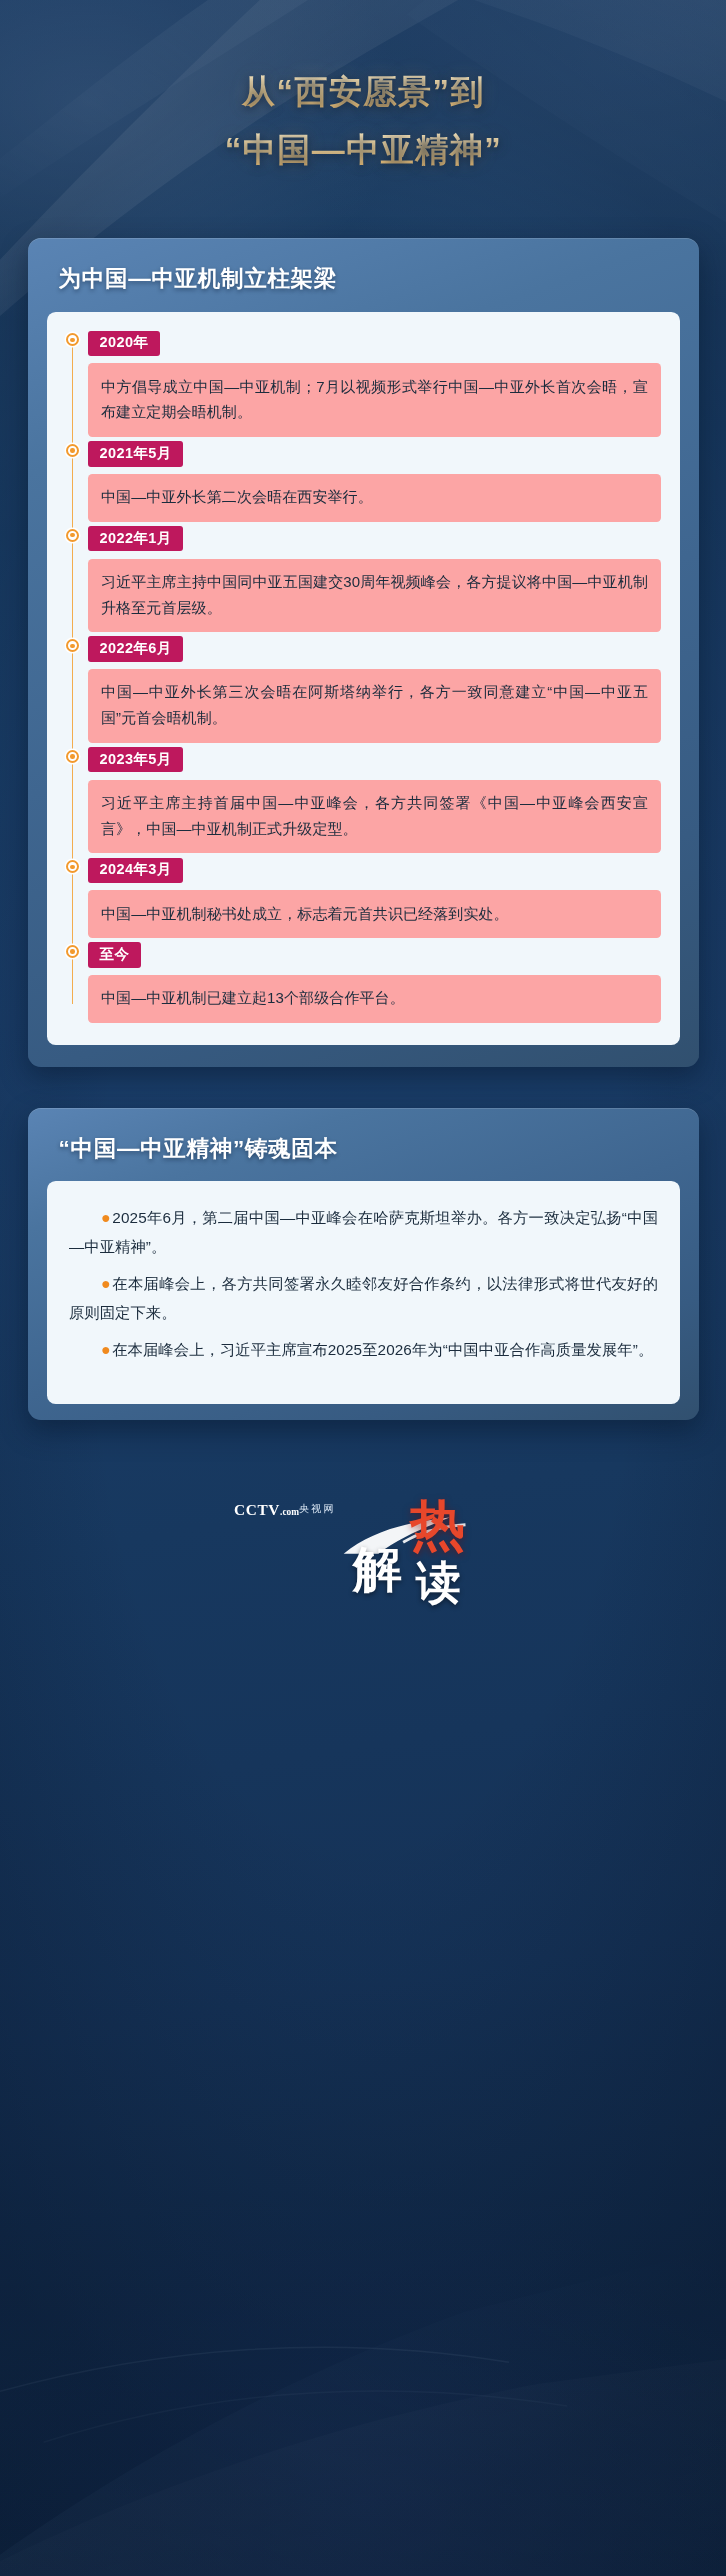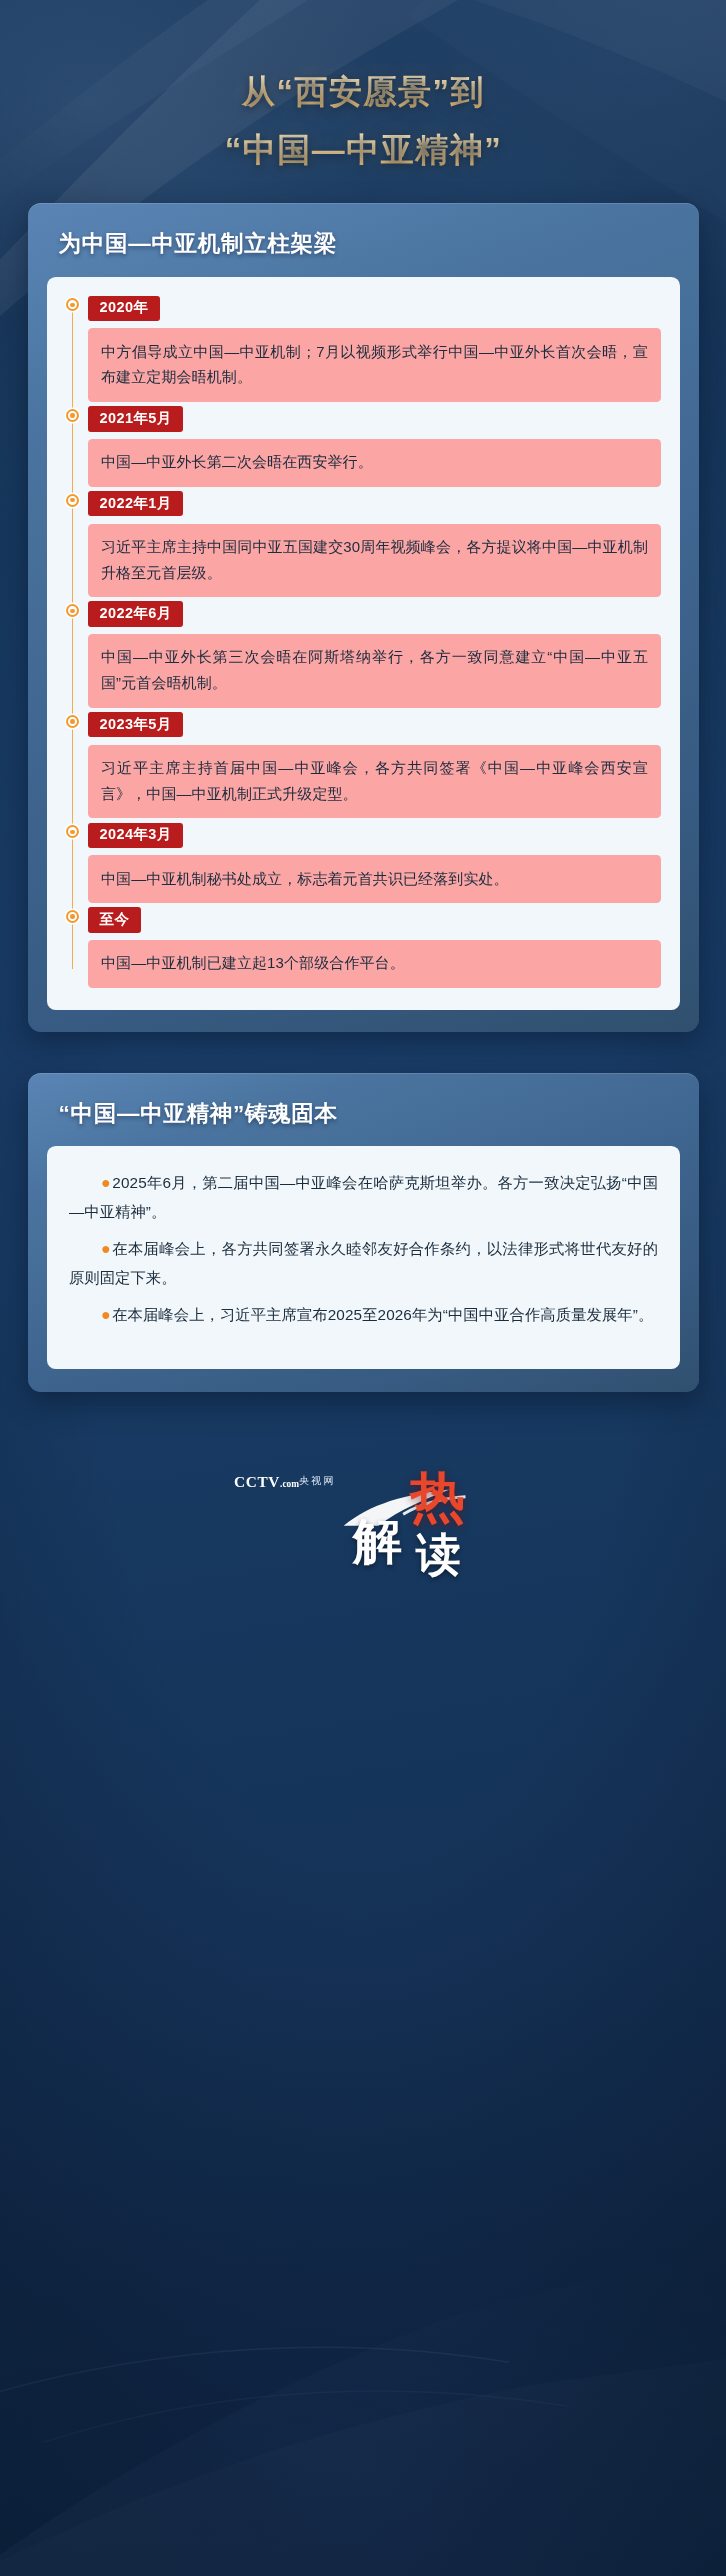--- a/index.html
+++ b/index.html
@@ -61,22 +61,22 @@
   .title-line.l2 { margin-top: 11.6px; }
 
   
   .card {
     margin: 0 28px;
     border-radius: 13px;
     background: linear-gradient(160deg, #5a84b4 0%, #4a749f 22%, #3f6690 52%, #375b82 78%, #31506f 100%);
     box-shadow: 0 10.2px 28px rgba(5,18,38,.45), inset 0 0.7px 0 rgba(255,255,255,.18);
     padding: 22px 19px 22px 19px;
   }
-  .card.card1 { margin-top: 29px; }
-  .card.card2 { margin-top: 41px; padding-bottom: 23px; }
+  .card.card1 { margin-top: 64px; }
+  .card.card2 { margin-top: 41px; padding-bottom: 16px; }
 
   .card-heading {
     color: #ffffff;
     font-size: 22.5px;
     font-weight: bold;
     letter-spacing: 0.7px;
     padding: 2.9px 0 17.4px 11.6px;
     text-shadow: 0 1.5px 4.4px rgba(6,22,46,.45);
   }
 
@@ -120,21 +120,21 @@
     position: absolute;
     left: 50%; top: 50%;
     width: 4.4px; height: 4.4px;
     margin: -2.2px 0 0 -2.2px;
     border-radius: 50%;
     background: #f29a2e;
   }
 
   .tl-date {
     display: inline-block;
-    background: #b91c1c;
+    background: #be185d;
     color: #ffffff;
     font-size: 14.5px;
     font-weight: bold;
     padding: 2.9px 11.6px 3.6px 11.6px;
     border-radius: 2.9px;
     letter-spacing: 0.4px;
   }
   .tl-text {
     margin-top: 7.3px;
     background: #fca5a5;

